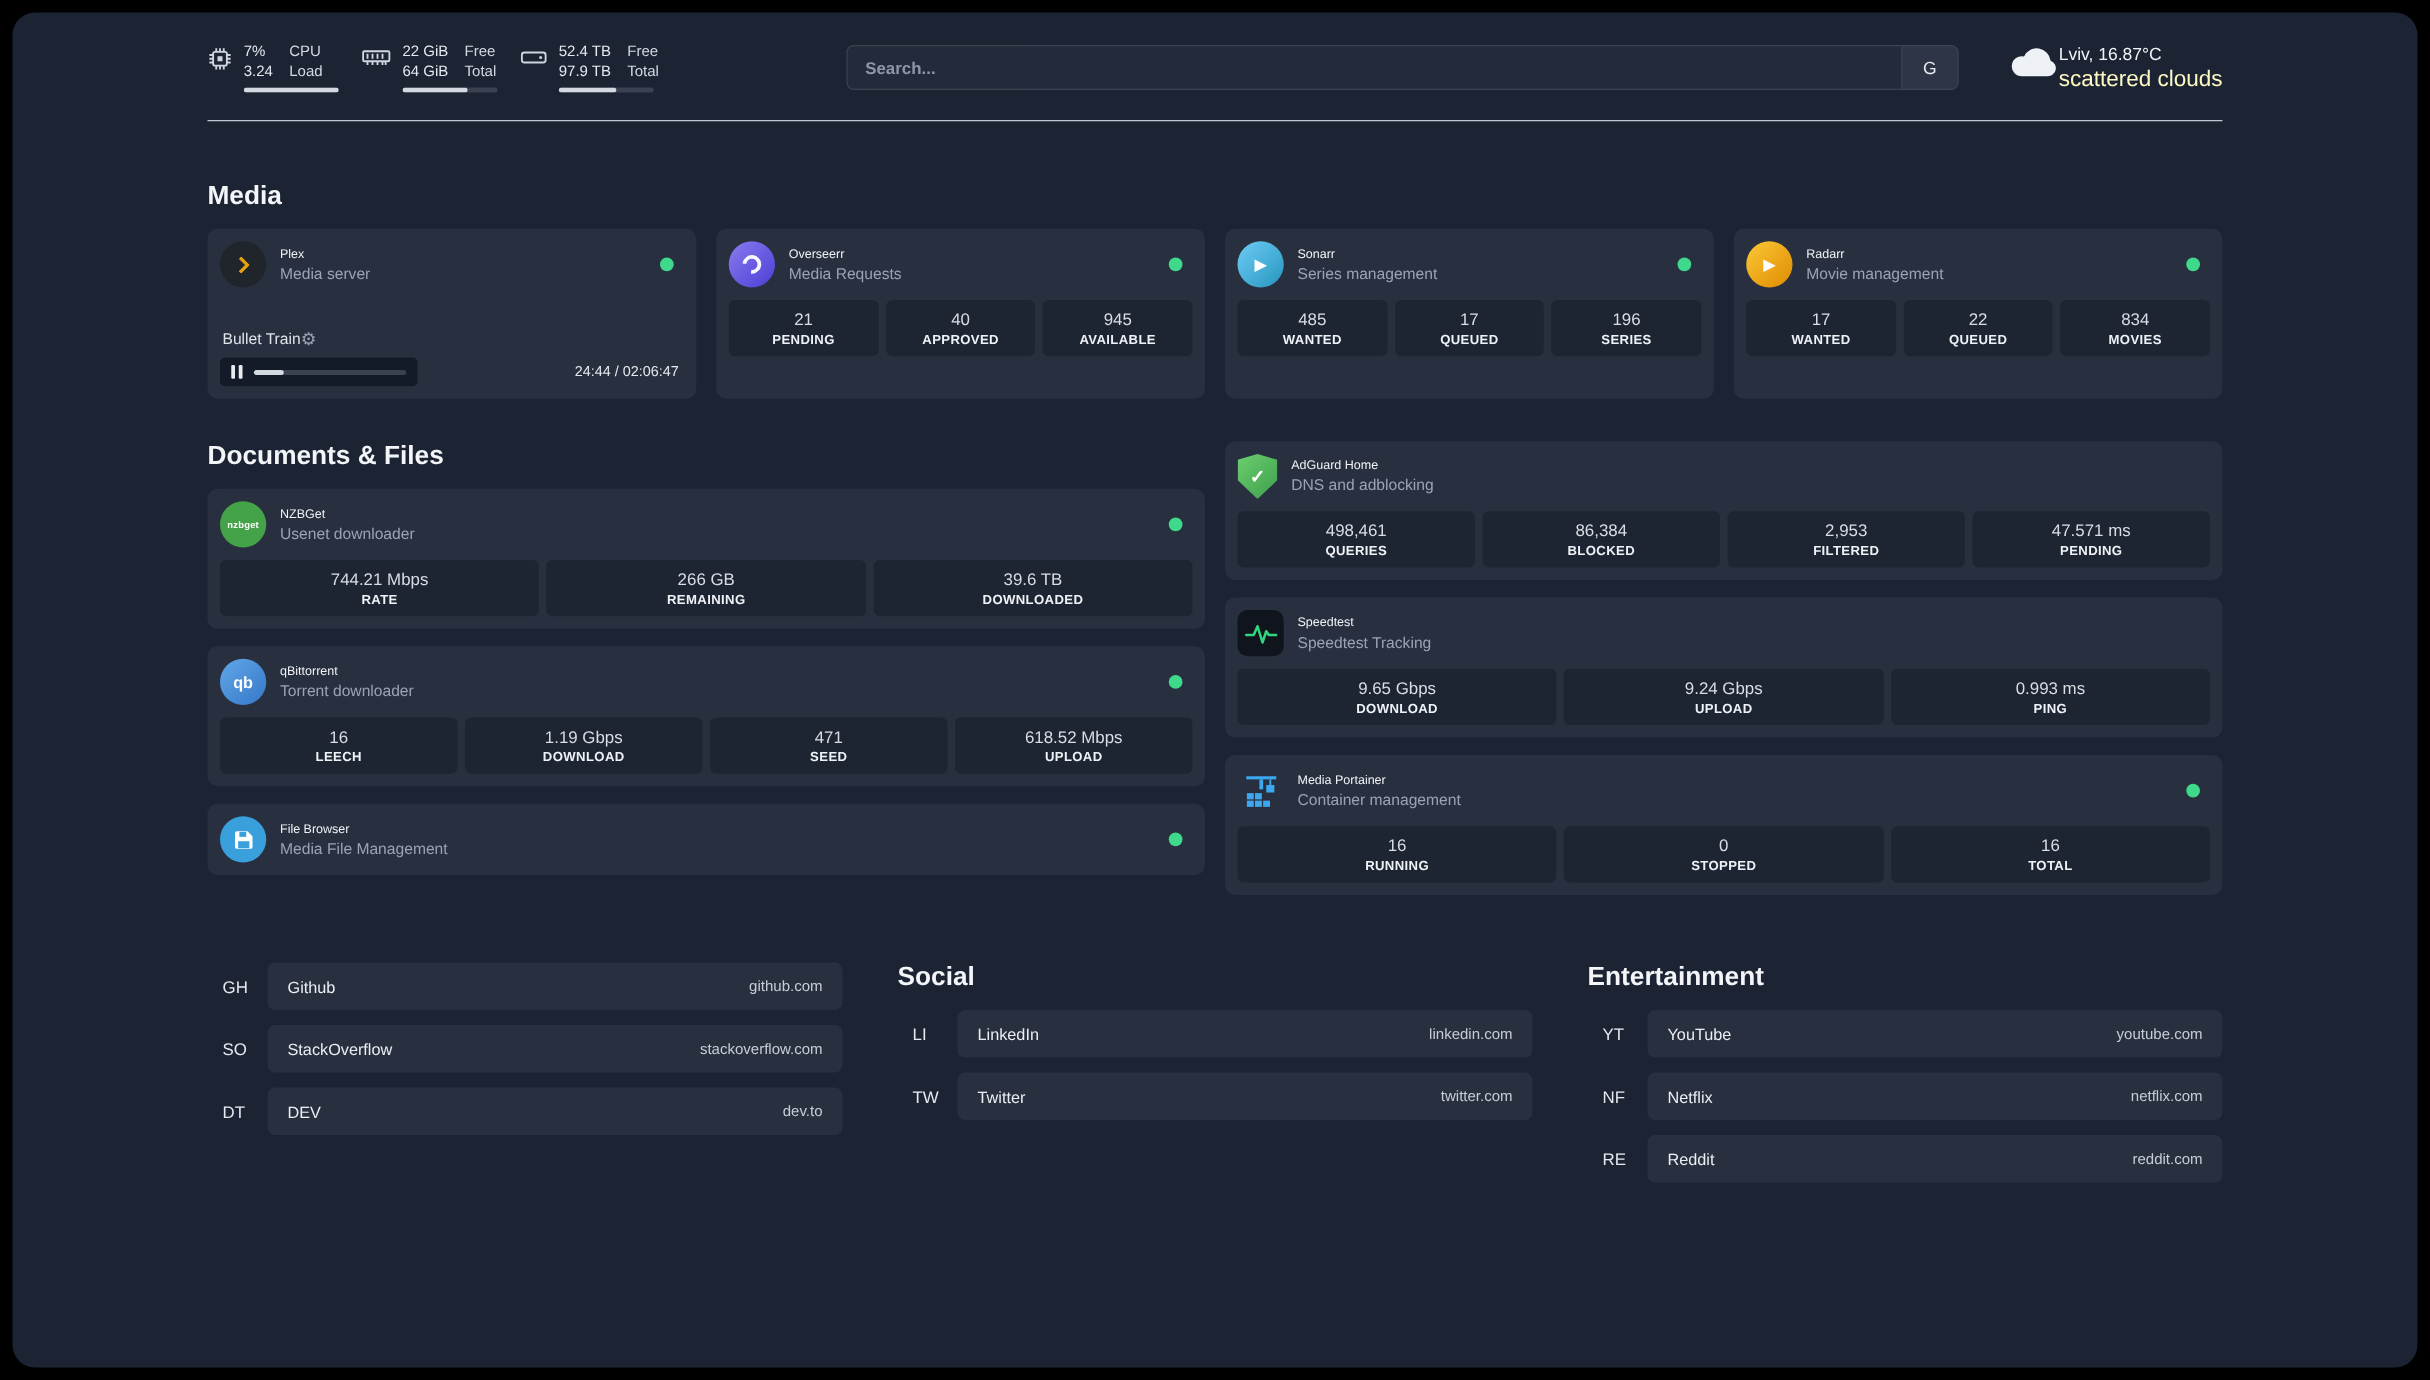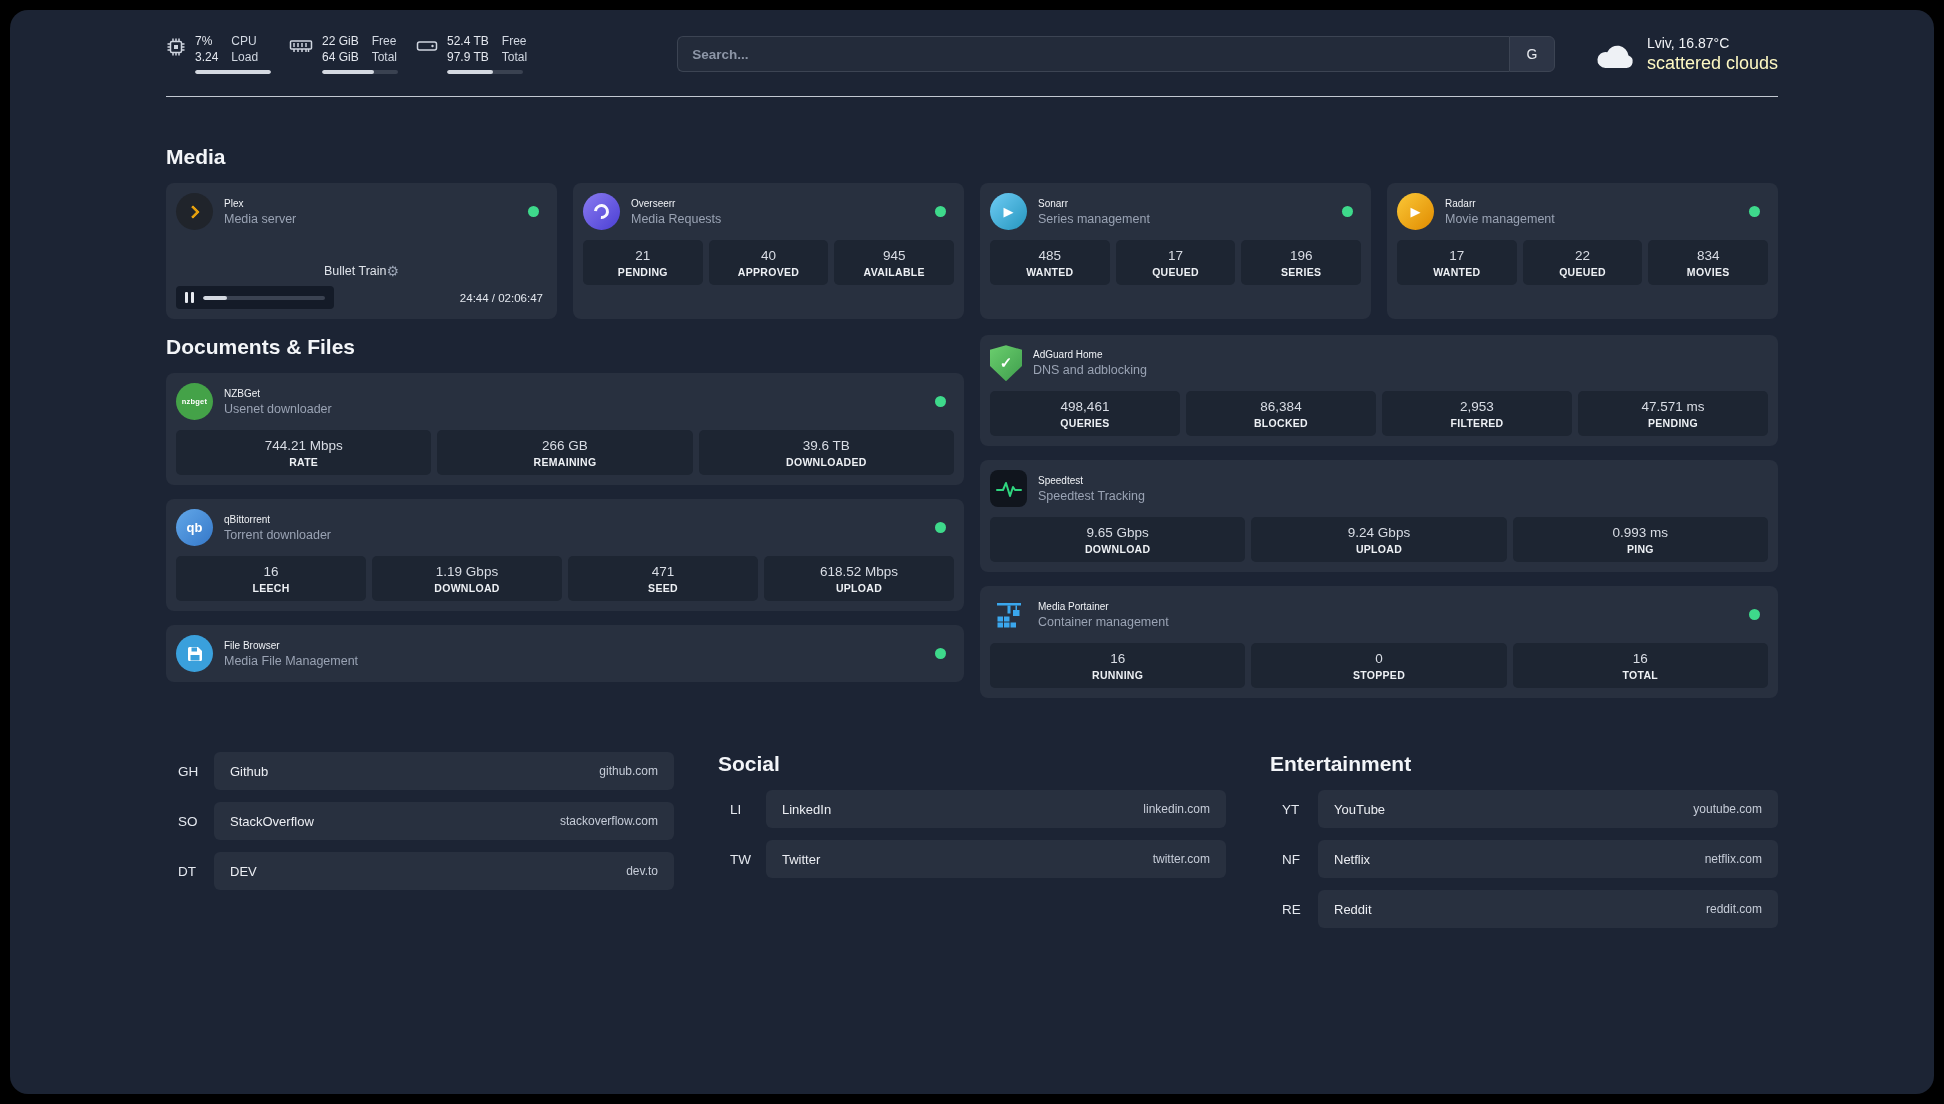--- a/index.html
+++ b/index.html
@@ -37,47 +37,47 @@
     flex: 1; background: #232b3a; border: 1px solid #3c4453; border-right: none;
     border-radius: 6px 0 0 6px; color: #e8ebf0; padding: 0 14px; font-size: 13.5px;
     font-family: "Liberation Sans", sans-serif; outline: none; font-weight: bold;
   }
   .search-input::placeholder { color: #8d96a7; }
   .g-btn {
     width: 46px; background: #2d3546; border: 1px solid #3c4453;
     border-radius: 0 6px 6px 0; display: flex; align-items: center; justify-content: center;
     font-size: 14px; color: #e8ebf0; cursor: pointer;
   }
-  .weather { display: flex; align-items: flex-end; gap: 12px; }
+  .weather { display: flex; align-items: flex-start; }
   .w-loc { font-size: 14px; color: #f0f2f6; }
   .w-cond { font-size: 18px; color: #fef9c3; margin-top: 2px; }
   .divider { margin: 6px 156px 0 156px; border-bottom: 1px solid #c2c8d2; }
   
   .content { padding: 0 156px 40px 156px; }
   h2.sec-title { font-size: 21px; font-weight: 600; color: #f3f5f8; margin: 0 0 14px 0; }
   .media-sec { margin-top: 48px; }
   .grid-4 { display: grid; grid-template-columns: repeat(4, 1fr); gap: 16px; }
-  .two-col { display: grid; grid-template-columns: 1fr 1fr; gap: 16px; margin-top: 16px; }
+  .two-col { display: grid; grid-template-columns: 1fr 1fr; gap: 16px; margin-top: 34px; }
   .stack { display: flex; flex-direction: column; gap: 14px; }
   .card { background: #28303f; border-radius: 8px; padding: 10px; }
   .card-head { display: flex; align-items: center; gap: 11px; }
   .svc-icon {
     width: 37px; height: 37px; border-radius: 50%; flex: none;
     display: flex; align-items: center; justify-content: center; overflow: hidden;
   }
   .svc-name { font-size: 10px; font-weight: 500; color: #f0f2f6; line-height: 1.2; }
   .svc-sub { font-size: 12.5px; color: #9aa3b4; margin-top: 2px; }
   .dot { width: 11px; height: 11px; border-radius: 50%; background: #3ed98b; margin-left: auto; margin-right: 8px; flex: none; }
   .stats { display: flex; gap: 6px; margin-top: 10px; }
   .stat { flex: 1; background: #1d2532; border-radius: 5px; padding: 8px 4px 7px 4px; text-align: center; }
   .stat-value { font-size: 13.5px; color: #d9dde5; white-space: nowrap; }
   .stat-label { font-size: 10.5px; font-weight: 700; color: #eef1f5; margin-top: 3px; letter-spacing: .3px; }
   
   .player { margin-top: 9px; }
-  .player-top { display: flex; align-items: center; justify-content: center; padding: 0 2px; margin-top: 33px; }
+  .player-top { display: flex; align-items: center; justify-content: flex-start; padding: 0 2px; margin-top: 33px; }
   .np-title { font-size: 12.5px; color: #dfe3ea; }
   .gear { font-size: 14px; color: #9aa3b4; cursor: pointer; }
   .player-bottom { display: flex; align-items: center; justify-content: space-between; margin-top: 7px; }
   .transport { display: flex; align-items: center; gap: 9px; background: #141b28; border-radius: 4px; padding: 6px 9px; width: 158px; }
   .pause { display: flex; gap: 3px; cursor: pointer; }
   .pause i { display: block; width: 3px; height: 11px; background: #e8ebf0; border-radius: 1px; }
   .ptrack { flex: 1; height: 4px; background: #3a4251; border-radius: 2px; overflow: hidden; }
   .pfill { height: 100%; background: #d4d9e1; border-radius: 2px; }
   .ptime { font-size: 11.5px; color: #e4e8ef; margin-right: 4px; }
   

